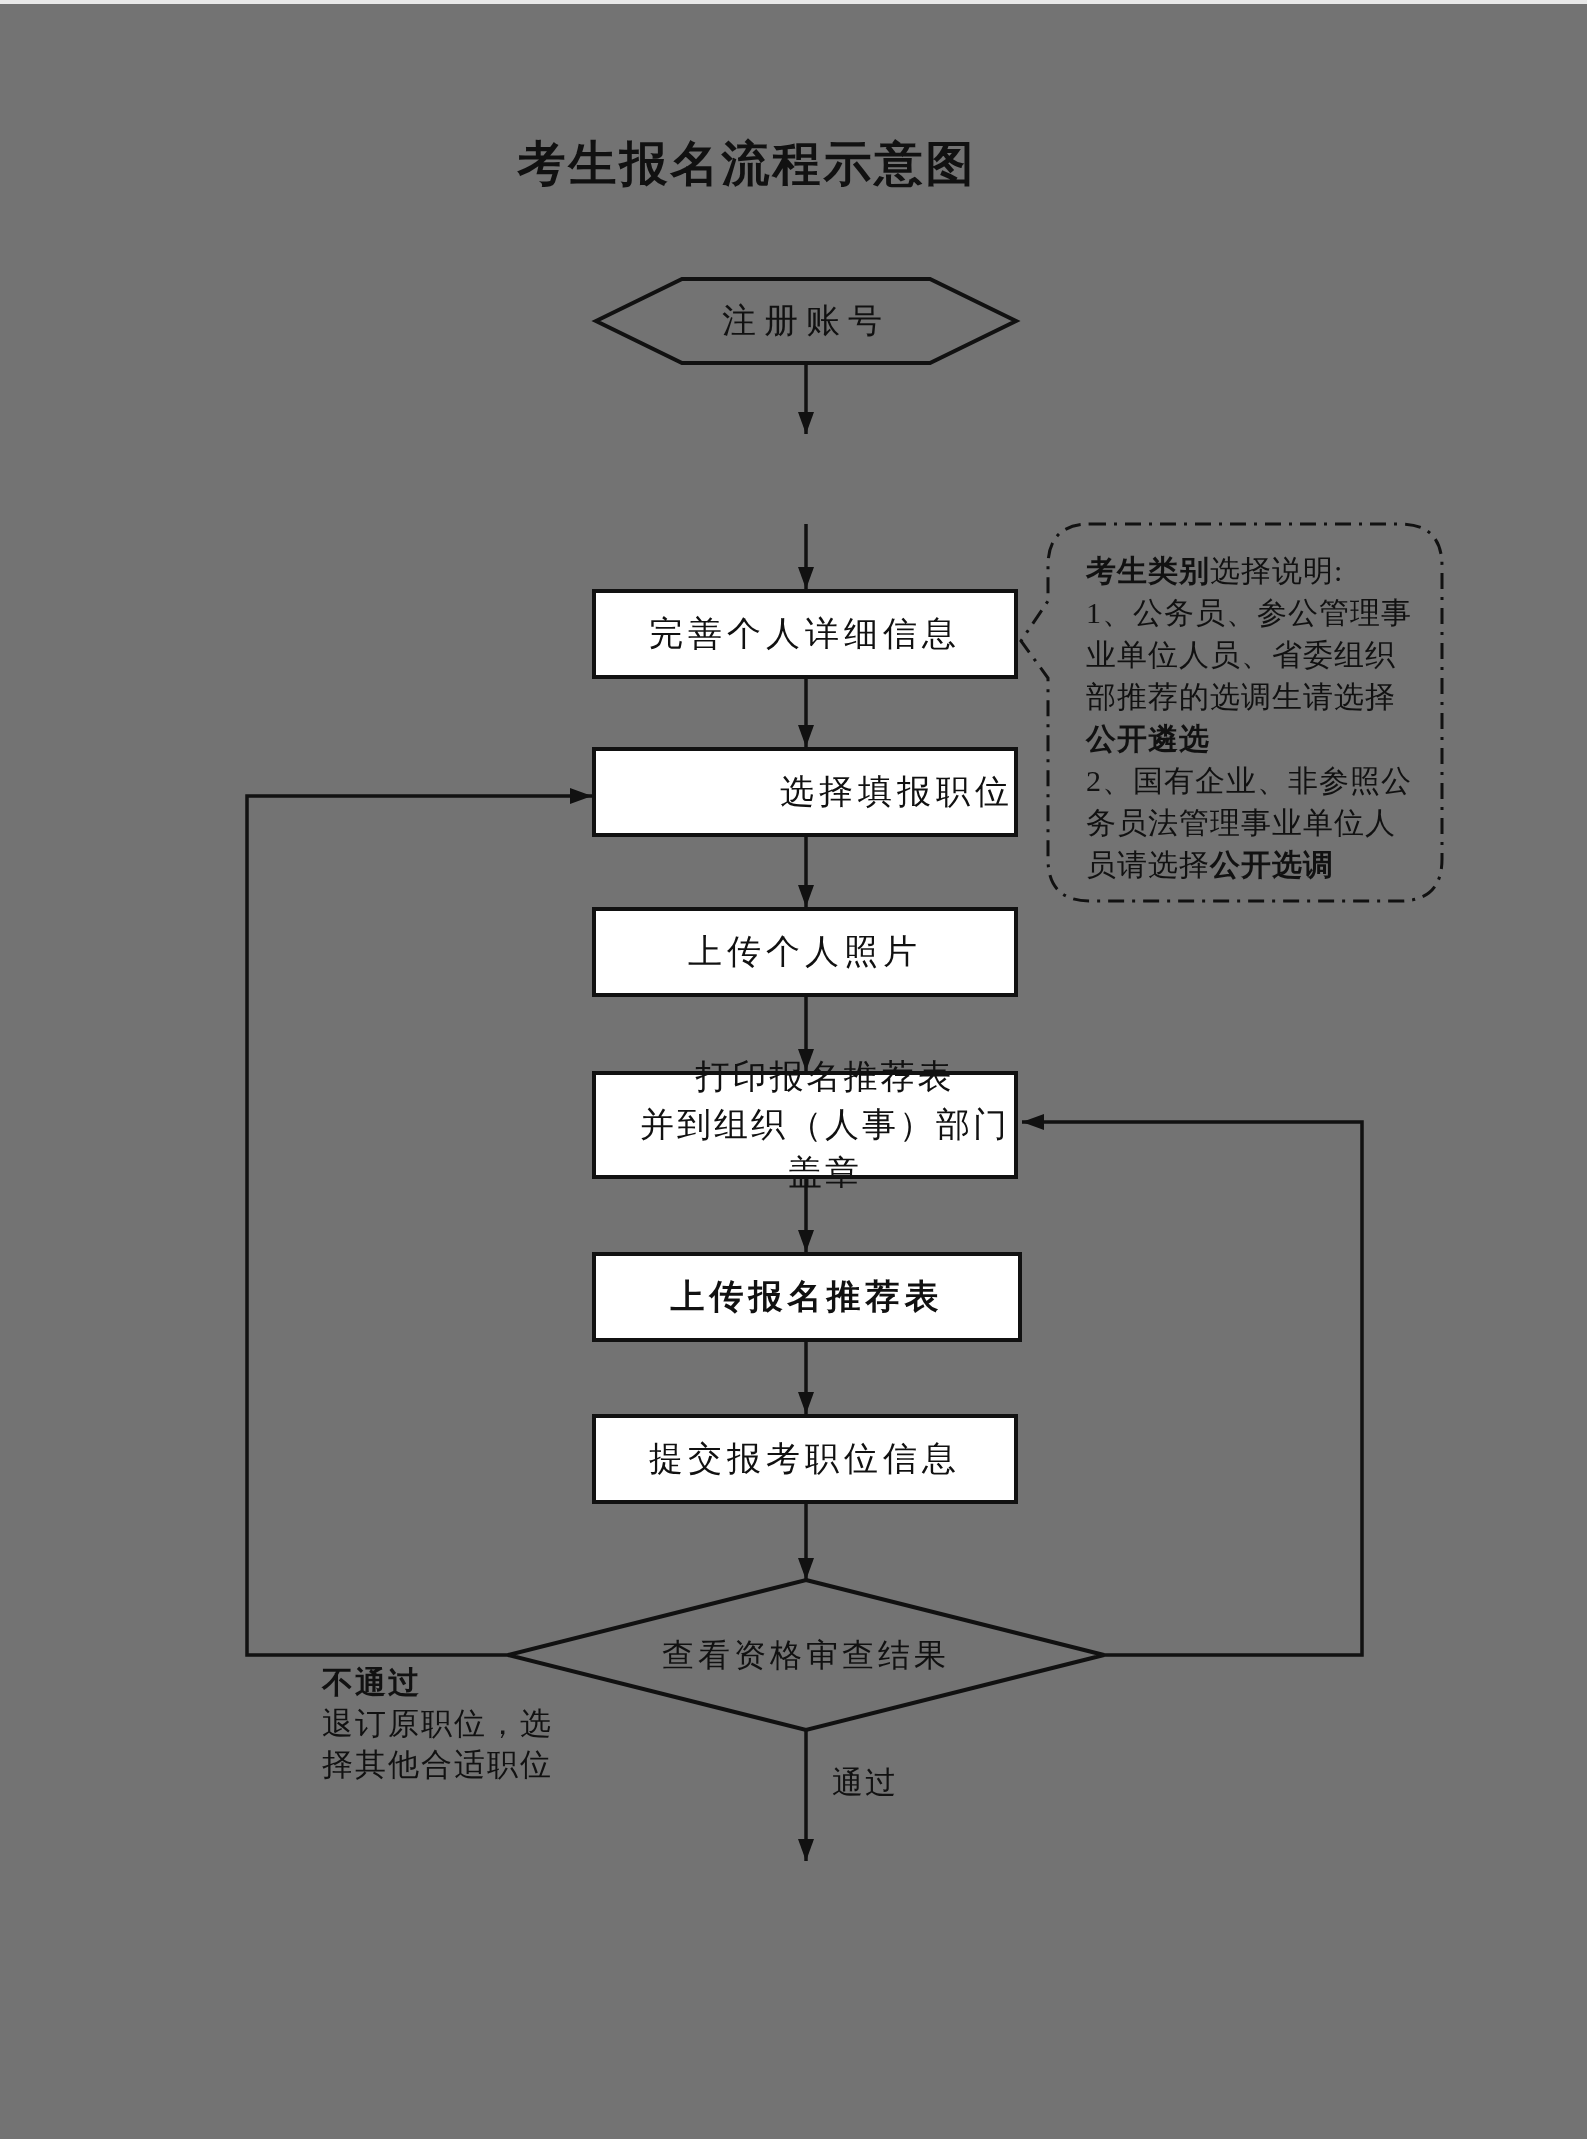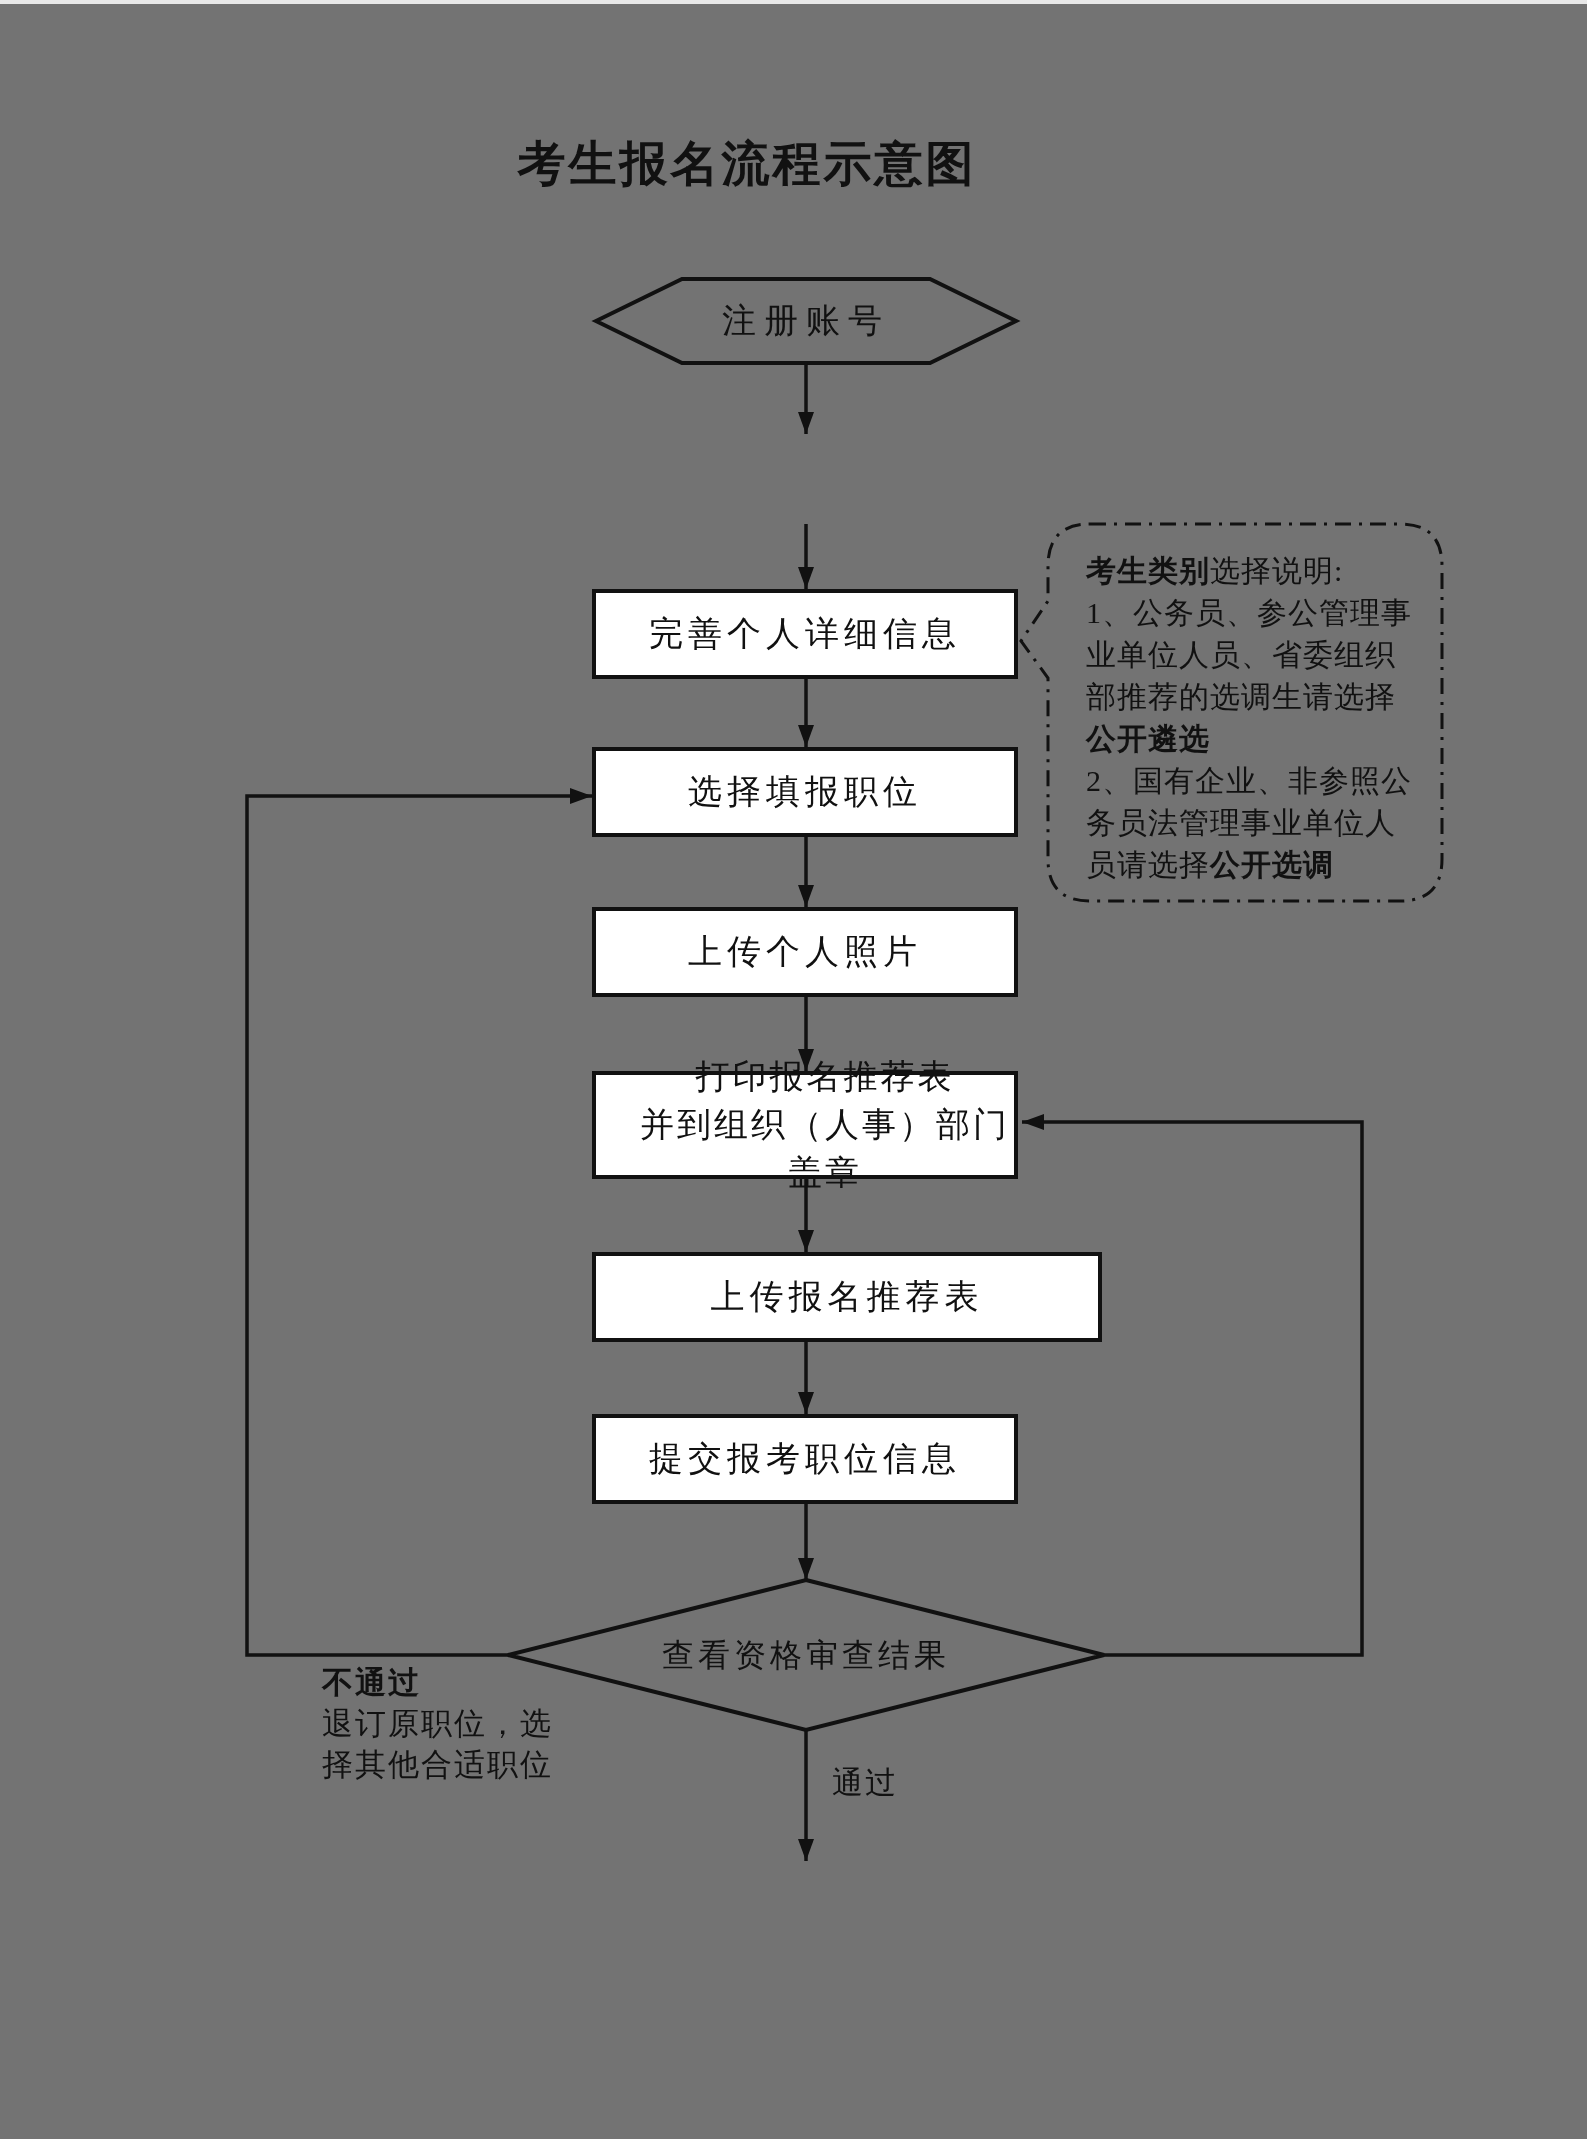--- a/index.html
+++ b/index.html
@@ -116,34 +116,34 @@
 
   <div class="page-title">考生报名流程示意图</div>
 
   <div class="node-label hex-label" style="left:596px; top:275px; width:420px; height:84px;">注册账号</div>
 
 
   <div class="box" style="left:592px; top:585px; width:426px; height:90px;">
     <span>完善个人详细信息</span>
   </div>
 
-  <div class="box" style="left:592px; top:743px; width:426px; height:90px;">
+  <div class="box" style="left:592px; top:743px; width:426px; height:90px;align-items:flex-end;">
     <span>选择填报职位</span>
   </div>
 
   <div class="box" style="left:592px; top:903px; width:426px; height:90px;">
     <span>上传个人照片</span>
   </div>
 
   <div class="box two-line" style="left:592px; top:1067px; width:426px; height:108px;">
     <span>打印报名推荐表</span>
     <span>并到组织（人事）部门盖章</span>
   </div>
 
-  <div class="box" style="left:592px; top:1248px; width:510px; height:90px;">
+  <div class="box" style="left:592px; top:1248px; width:430px; height:90px;font-weight:bold;">
     <span>上传报名推荐表</span>
   </div>
 
   <div class="box" style="left:592px; top:1410px; width:426px; height:90px;">
     <span>提交报考职位信息</span>
   </div>
 
   <div class="node-label diamond-label" style="left:508px; top:1576px; width:596px; height:150px;">查看资格审查结果</div>
 
 

